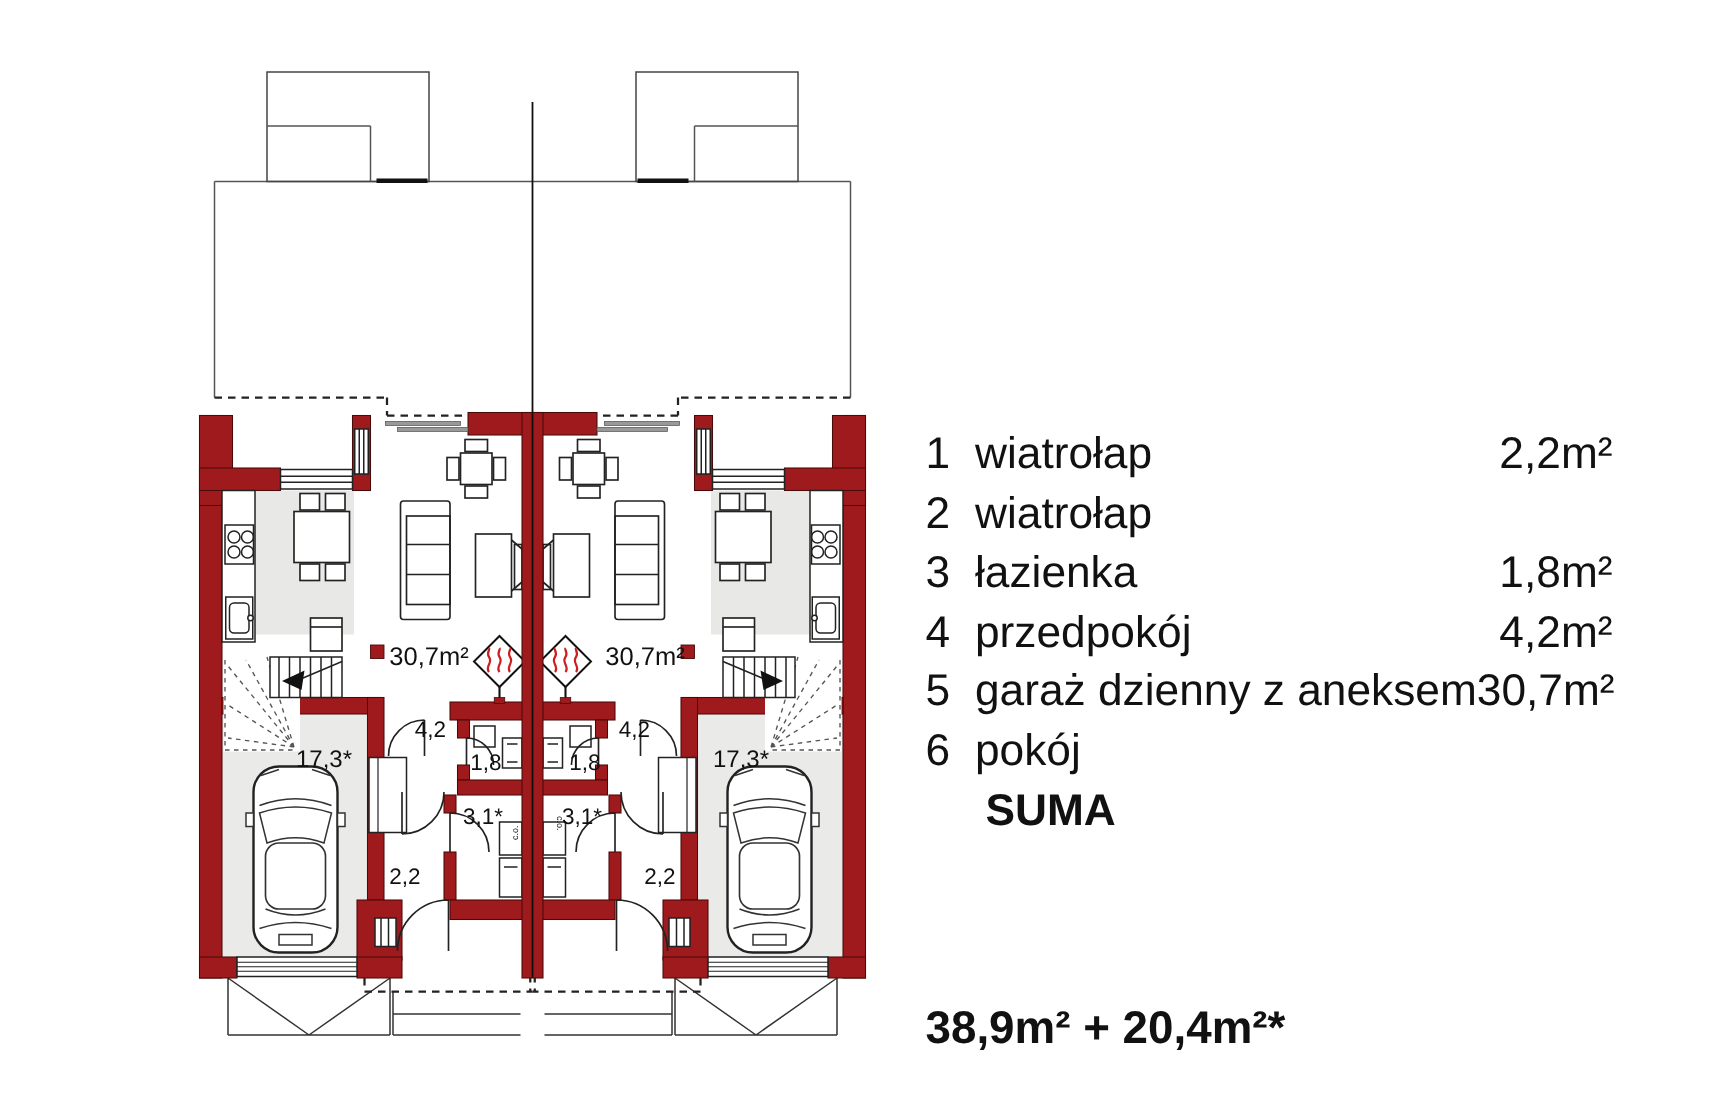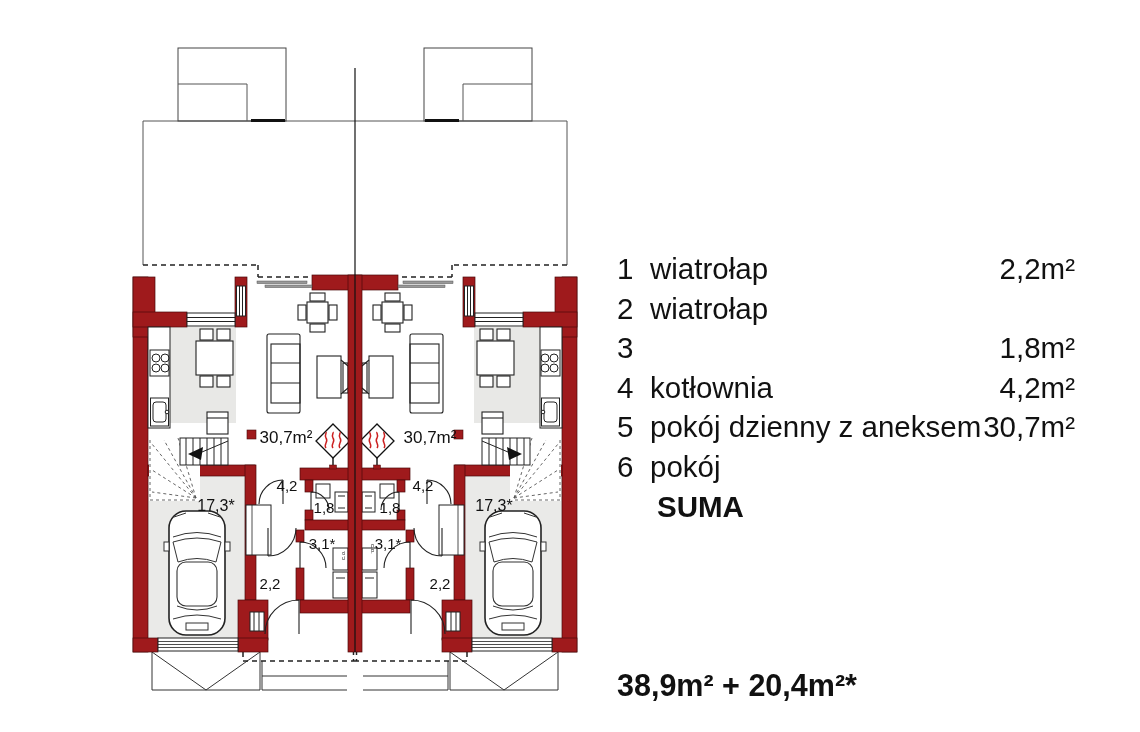--- a/index.html
+++ b/index.html
@@ -2,23 +2,23 @@
 <html><head>
 <meta charset="utf-8">
 <style>
   html,body{margin:0;padding:0;background:#fff;}
   .page{position:relative;width:1140px;height:732px;background:#ffffff;overflow:hidden;
         font-family:"Liberation Sans",sans-serif;color:#111;}
   .plan-svg{position:absolute;left:0;top:0;}
   .legend{position:absolute;left:617px;top:249px;width:458px;}
   .legend-row{display:flex;align-items:baseline;height:39.6px;font-size:29.5px;line-height:39.6px;white-space:nowrap;}
   .l-no{width:33px;flex:0 0 auto;}
-  .l-name{flex:0 1 auto;}
+  .l-name{flex:0 1 auto;margin-top:34px;}
   .l-area{margin-left:auto;}
-  .legend-row.suma{font-weight:bold;align-items:center;}
+  .legend-row.suma{font-weight:bold;}
   .legend-row.suma .l-no{width:40px;}
   .footer{position:absolute;left:617px;top:668px;font-size:30.5px;font-weight:bold;
           display:flex;gap:18px;white-space:nowrap;}
   svg text{font-family:"Liberation Sans",sans-serif;fill:#111;}
 </style>
 </head>
 <body>
 
 <div class="page">
 
@@ -226,30 +226,31 @@
     <span class="l-no">1</span>
     <span class="l-name">wiatrołap</span>
     <span class="l-area">2,2m²</span>
   </div>
   <div class="legend-row">
     <span class="l-no">2</span>
     <span class="l-name">wiatrołap</span>
   </div>
   <div class="legend-row">
     <span class="l-no">3</span>
+    <span class="l-name">łazienka</span>
     <span class="l-area">1,8m²</span>
   </div>
   <div class="legend-row">
     <span class="l-no">4</span>
-    <span class="l-name">kotłownia</span>
+    <span class="l-name">przedpokój</span>
     <span class="l-area">4,2m²</span>
   </div>
   <div class="legend-row">
     <span class="l-no">5</span>
-    <span class="l-name">pokój dzienny z aneksem</span>
+    <span class="l-name">garaż dzienny z aneksem</span>
     <span class="l-area">30,7m²</span>
   </div>
   <div class="legend-row">
     <span class="l-no">6</span>
     <span class="l-name">pokój</span>
   </div>
   <div class="legend-row suma">
     <span class="l-no"></span>
     <span class="l-name">SUMA</span>
   </div>

